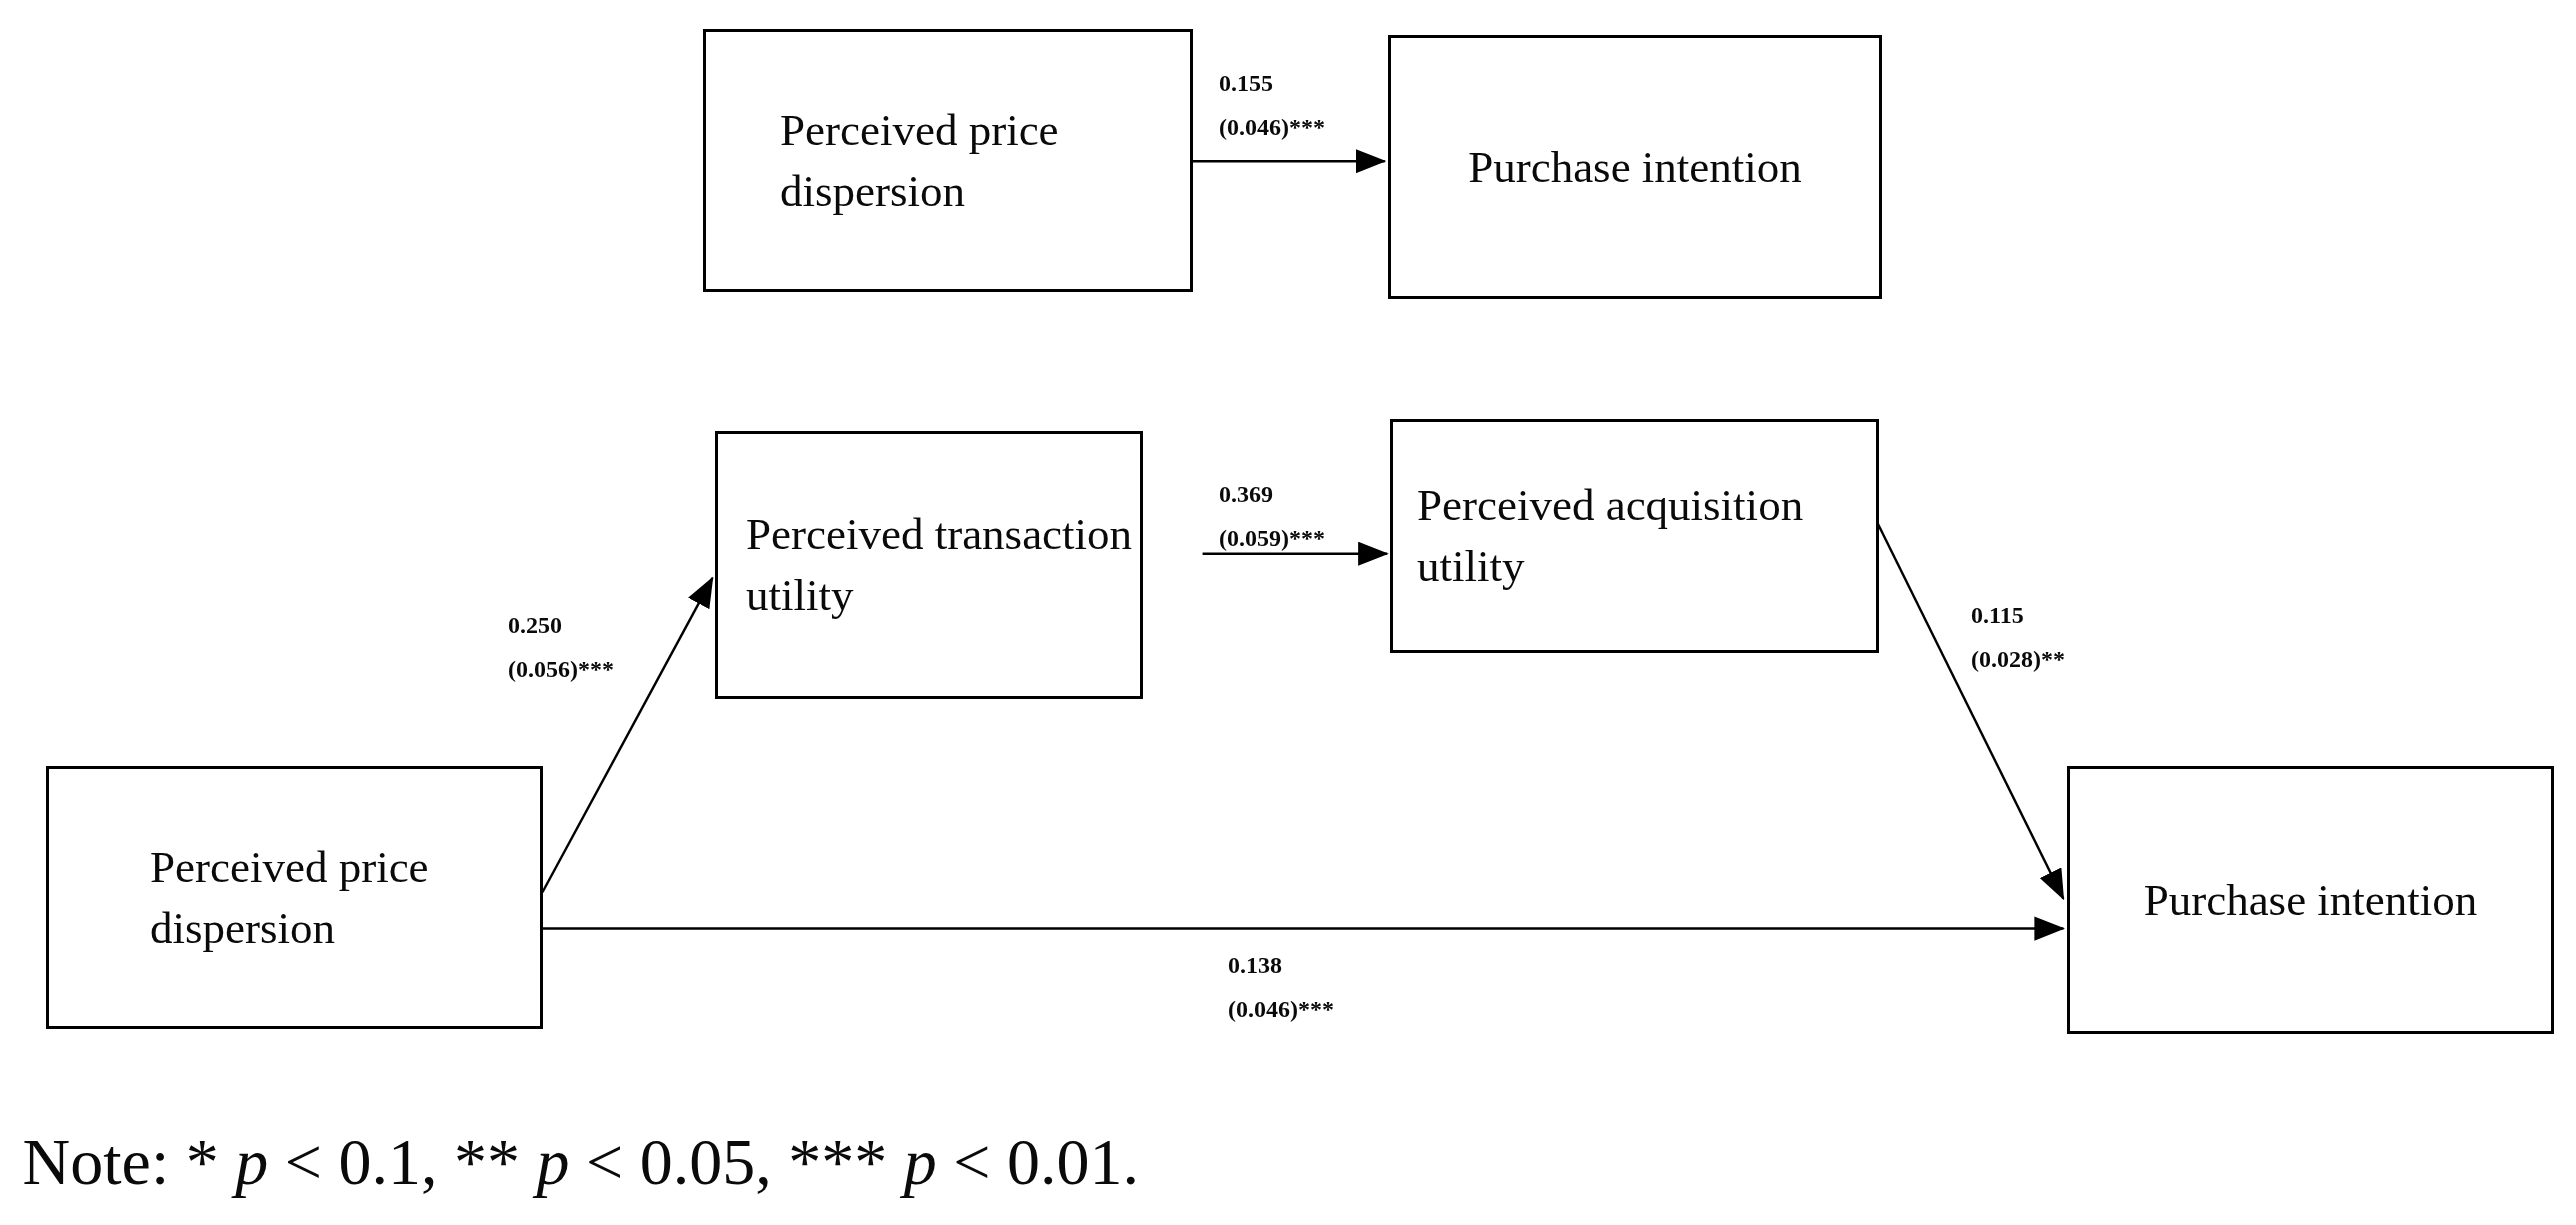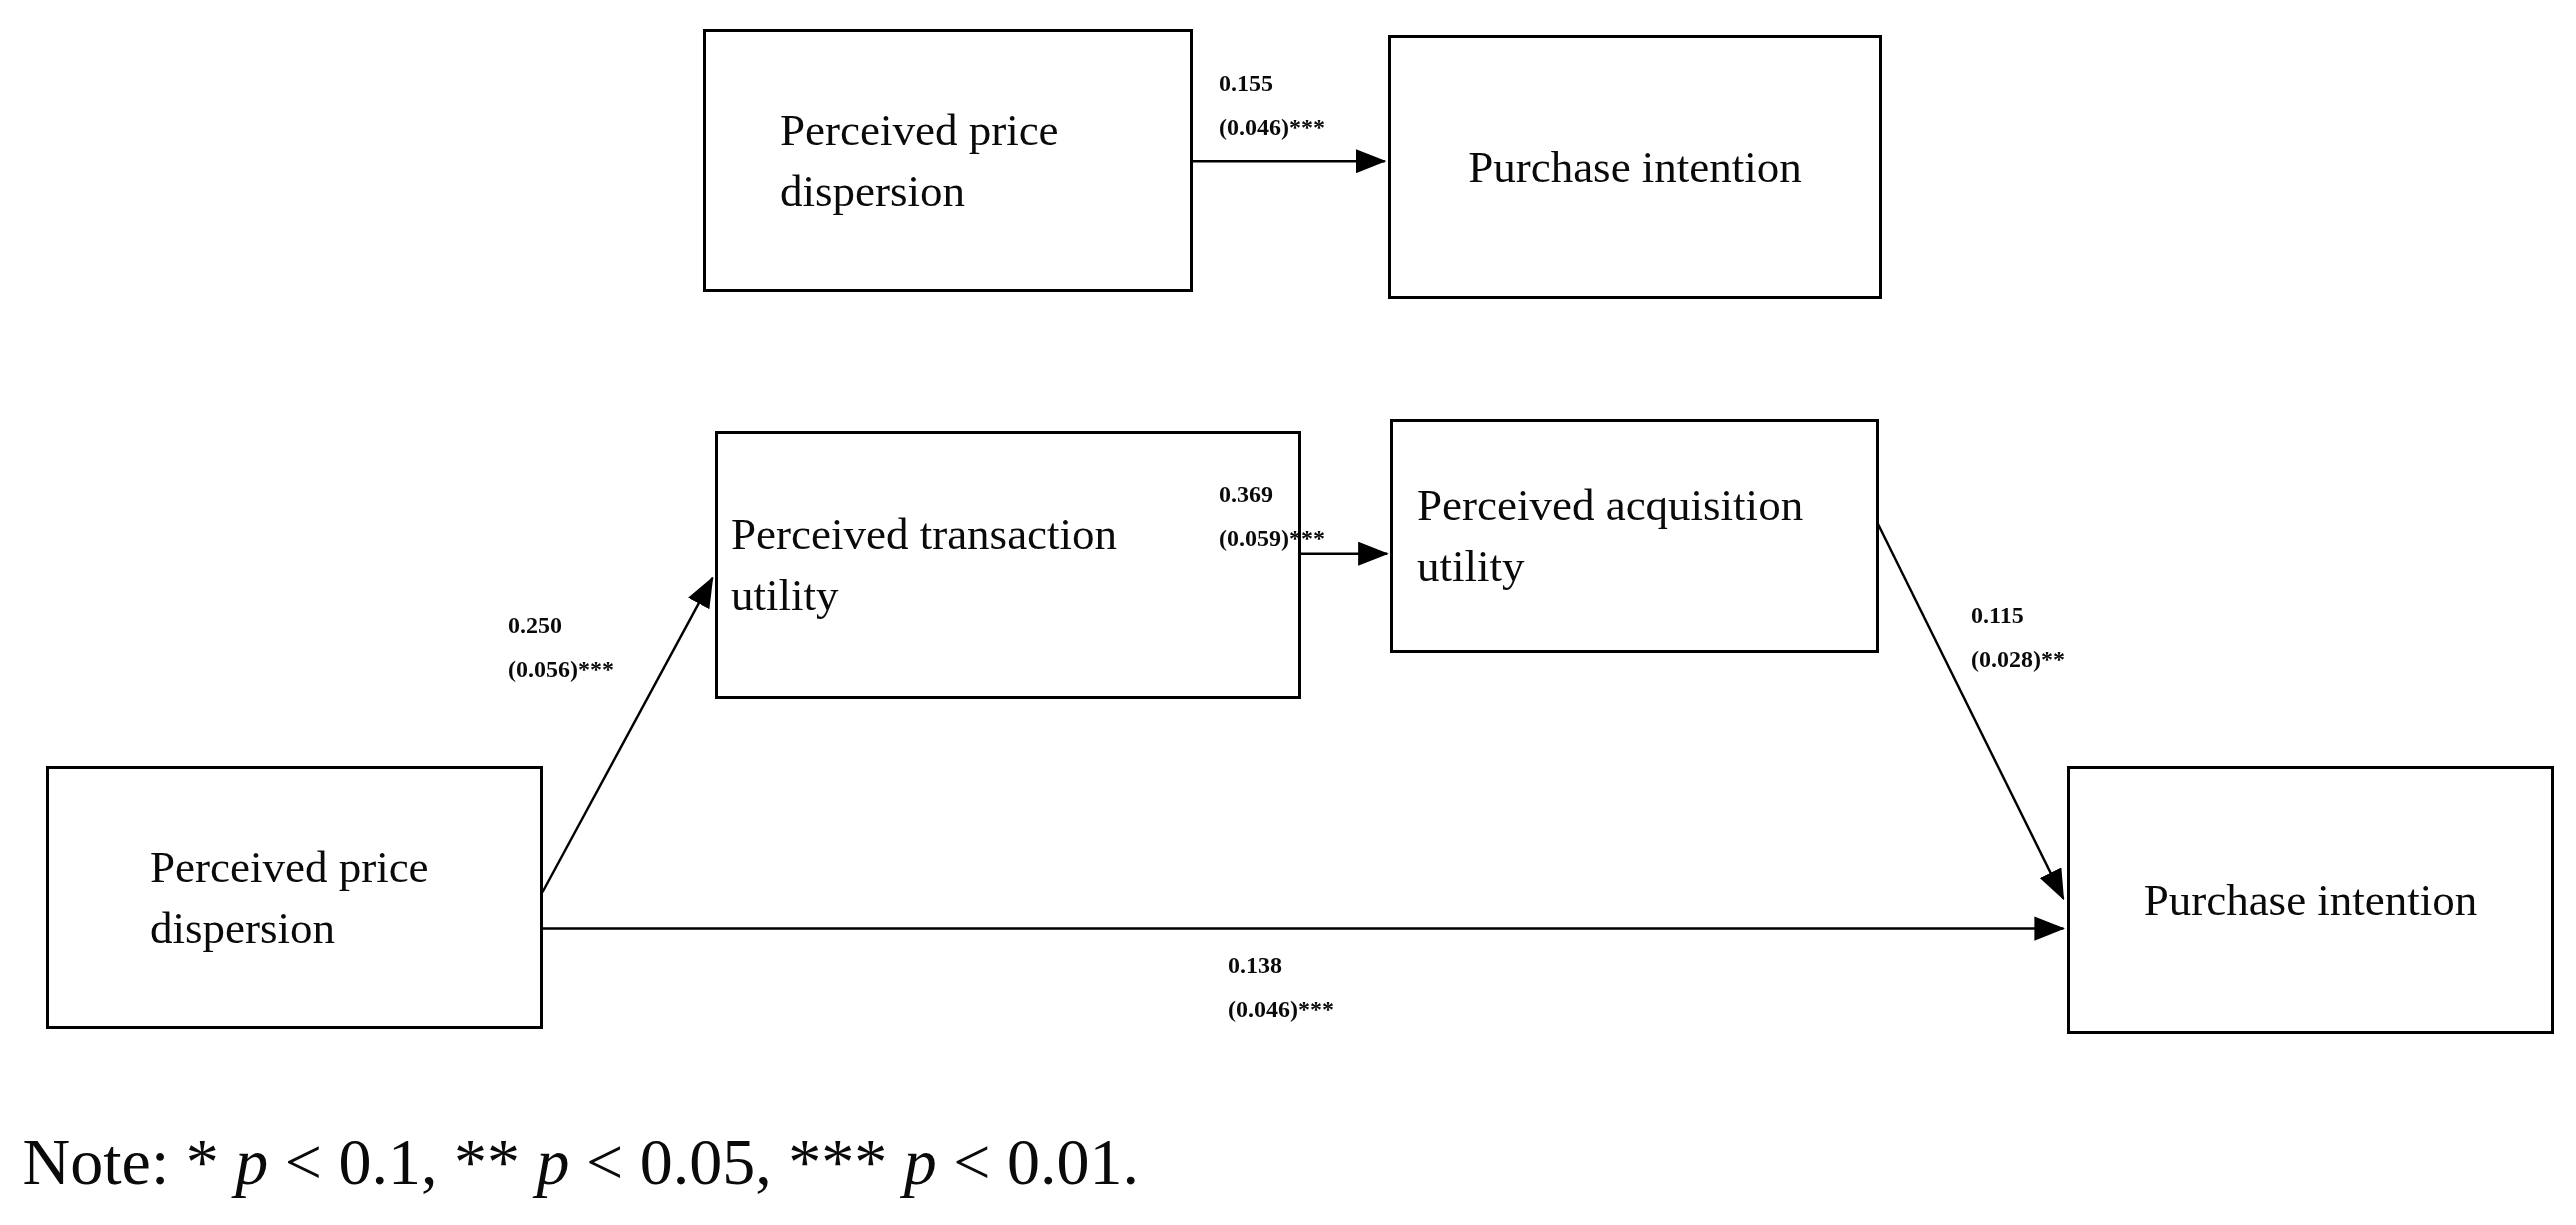--- a/index.html
+++ b/index.html
@@ -82,21 +82,21 @@
 
     <div class="box center" style="left:1388px; top:35px; width:494px; height:264px;">Purchase intention</div>
 
     <div class="plabel" style="left:1219px; top:61px;">
       <div>0.155</div>
       <div>(0.046)***</div>
     </div>
   </div>
 
   <div>
-    <div class="box" style="left:715px; top:431px; width:586px; height:268px; padding-left:13px;">Perceived transaction
+    <div class="box" style="left:715px; top:431px; width:428px; height:268px; padding-left:28px;">Perceived transaction
 utility</div>
 
     <div class="box" style="left:1390px; top:419px; width:489px; height:234px; padding-left:24px;">Perceived acquisition
 utility</div>
 
     <div class="box" style="left:46px; top:766px; width:497px; height:263px; padding-left:101px;">Perceived price
 dispersion</div>
 
     <div class="box center" style="left:2067px; top:766px; width:487px; height:268px;">Purchase intention</div>
 

